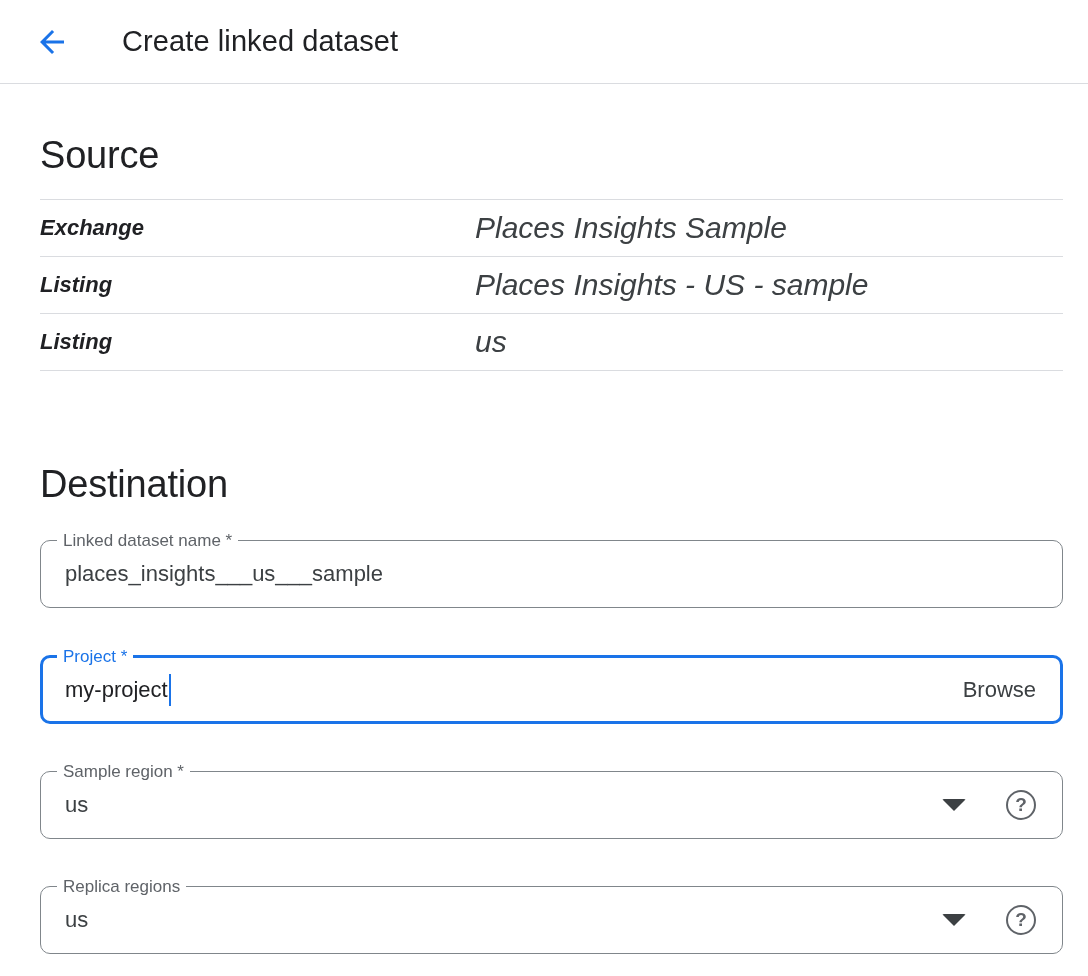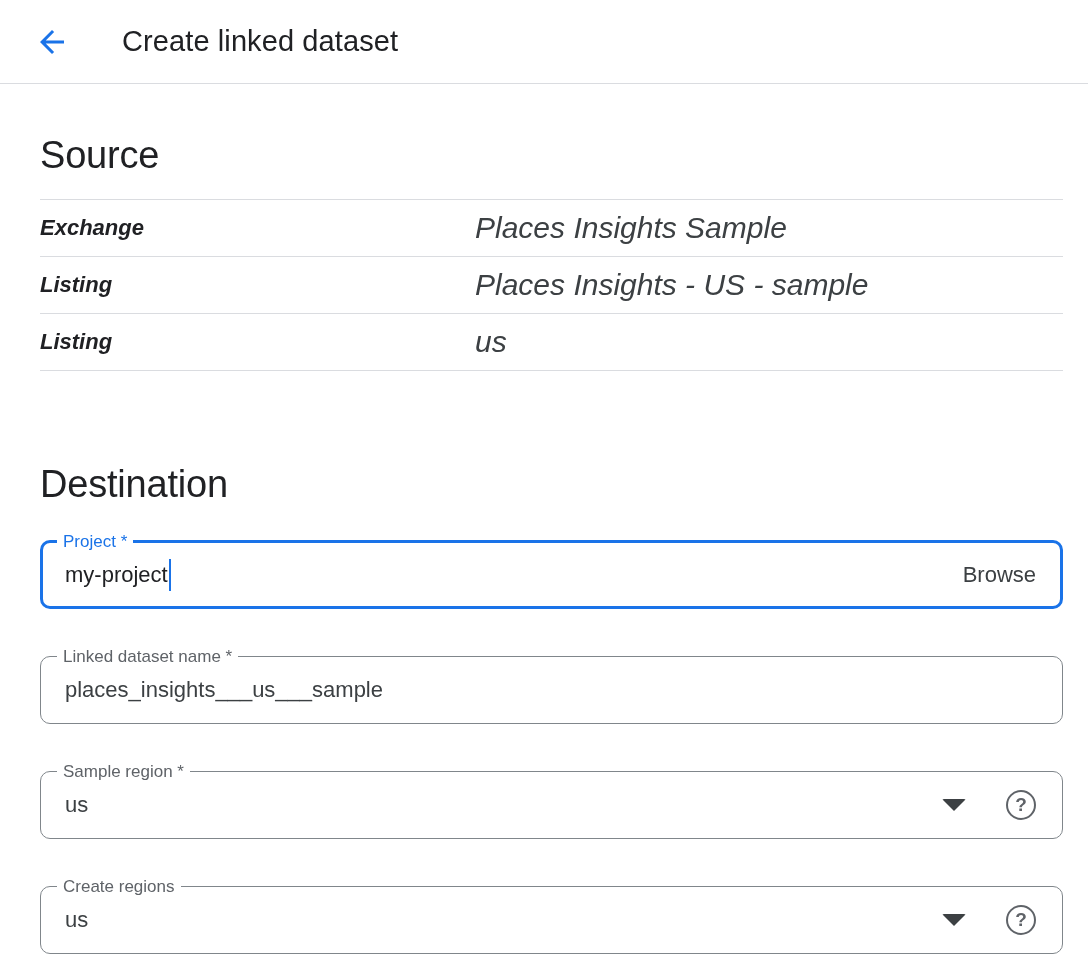--- a/index.html
+++ b/index.html
@@ -185,43 +185,43 @@
         <div class="info-row">
           <div class="info-label">Listing</div>
           <div class="info-value">us</div>
         </div>
       </div>
     </section>
 
     <section>
       <h2 class="section-heading dest-heading">Destination</h2>
 
+      <div class="field">
+        <span class="float-label">Linked dataset name *</span>
+        <span class="field-value" style="color:#3c4043">places_insights___us___sample</span>
+      </div>
+
       <div class="field focused">
         <span class="float-label">Project *</span>
         <span class="field-value">my-project</span>
         <span class="caret"></span>
         <span class="spacer"></span>
         <button class="browse-btn">Browse</button>
       </div>
 
       <div class="field">
-        <span class="float-label">Linked dataset name *</span>
-        <span class="field-value" style="color:#3c4043">places_insights___us___sample</span>
-      </div>
-
-      <div class="field">
         <span class="float-label">Sample region *</span>
         <span class="field-value" style="color:#3c4043">us</span>
         <span class="spacer"></span>
         <span class="dd-arrow"></span>
         <span class="help-icon">?</span>
       </div>
 
       <div class="field">
-        <span class="float-label">Create regions</span>
+        <span class="float-label">Replica regions</span>
         <span class="field-value" style="color:#3c4043">us</span>
         <span class="spacer"></span>
         <span class="dd-arrow"></span>
         <span class="help-icon">?</span>
       </div>
     </section>
 
   </div>
 </main>
 

